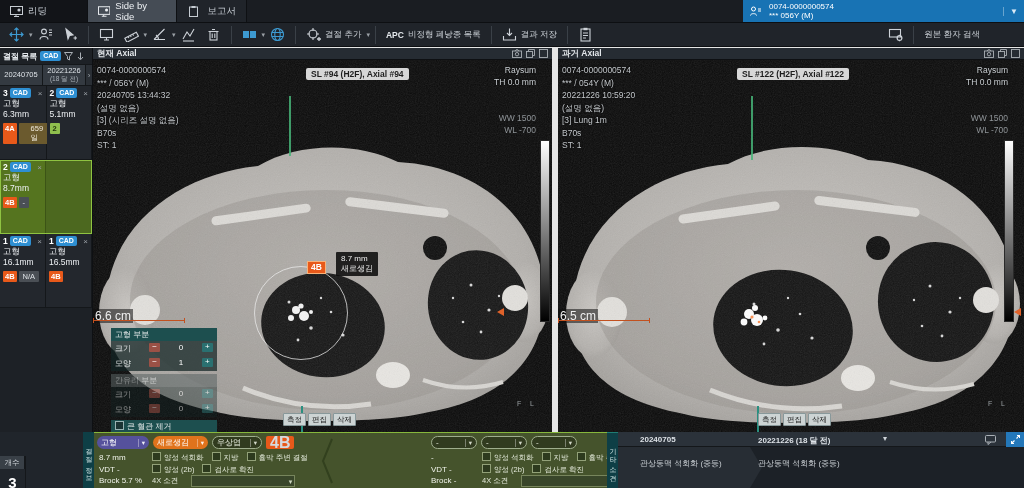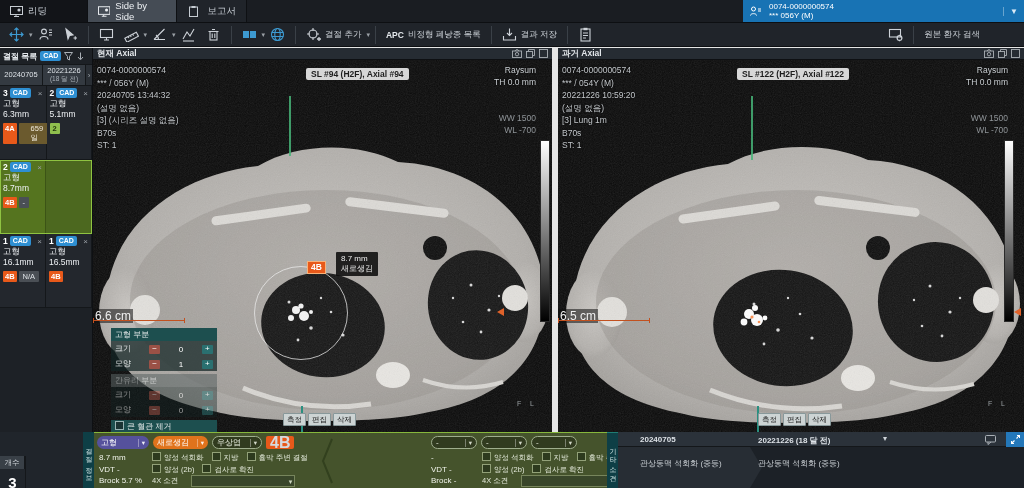--- a/index.html
+++ b/index.html
@@ -76,21 +76,21 @@
   .scale-line{position:absolute;left:0;top:260px;width:92px;height:1px;background:#c2511f;}
   .scale-line i{position:absolute;top:-2px;width:1px;height:5px;background:#c2511f;}
   .roi{position:absolute;left:161px;top:206px;width:92px;height:92px;border:1px solid rgba(235,235,235,.75);border-radius:50%;}
   .nmark{position:absolute;left:214px;top:201px;background:#e8591a;border:1px solid #f7b27a;color:#fff;
        font-size:8.5px;font-weight:bold;padding:0 3px;line-height:11px;}
   .ntip{position:absolute;left:243px;top:192px;background:rgba(12,12,12,.88);color:#ececec;font-size:8px;
        line-height:10px;padding:2px 5px;border-radius:1px;}
   .cpanels{position:absolute;left:18px;top:268px;width:106px;}
   .cpanel{margin-bottom:3px;background:rgba(18,36,36,.72);}
   .cphead{background:#1d4f4f;color:#e2e8e8;font-size:8px;padding:1px 4px;}
-  .cprow{display:flex;align-items:flex-end;gap:13px;padding:2px 4px;font-size:8px;color:#dfe3e3;}
+  .cprow{display:flex;align-items:flex-start;gap:13px;padding:2px 4px;font-size:8px;color:#dfe3e3;}
   .cprow .lbl{width:22px;}
   .stepbtn{width:12px;height:9px;font-size:8px;line-height:8px;text-align:center;color:#fff;border-radius:1px;}
   .minus{background:#9b5146;}
   .plus{background:#2a7070;}
   .stepval{width:16px;text-align:center;color:#fff;}
   .cpanel.disabled{opacity:.55;}
   .cpanel.disabled .cphead{background:#5a6464;}
   .cbsq{display:inline-block;width:7px;height:7px;border:1px solid #9ab3b3;background:#1c3434;vertical-align:-1px;margin-right:3px;}
   .vbtn{position:absolute;top:353px;background:#cdd4d4;color:#222;font-size:7.5px;line-height:9px;
        padding:1px 3px;border:1px solid #88989a;border-radius:1px;}

